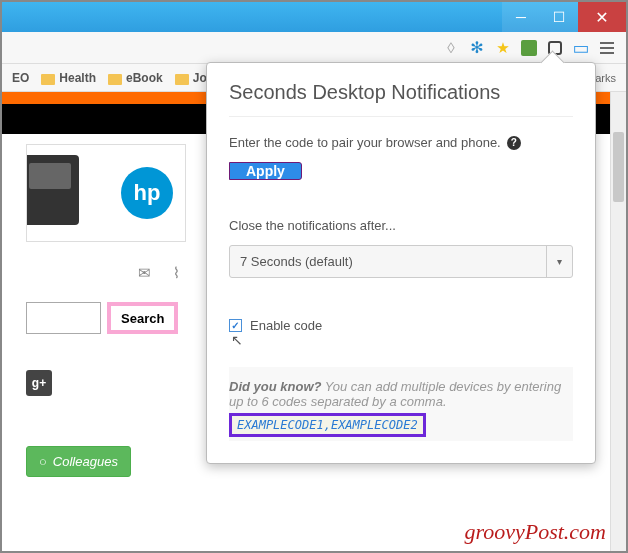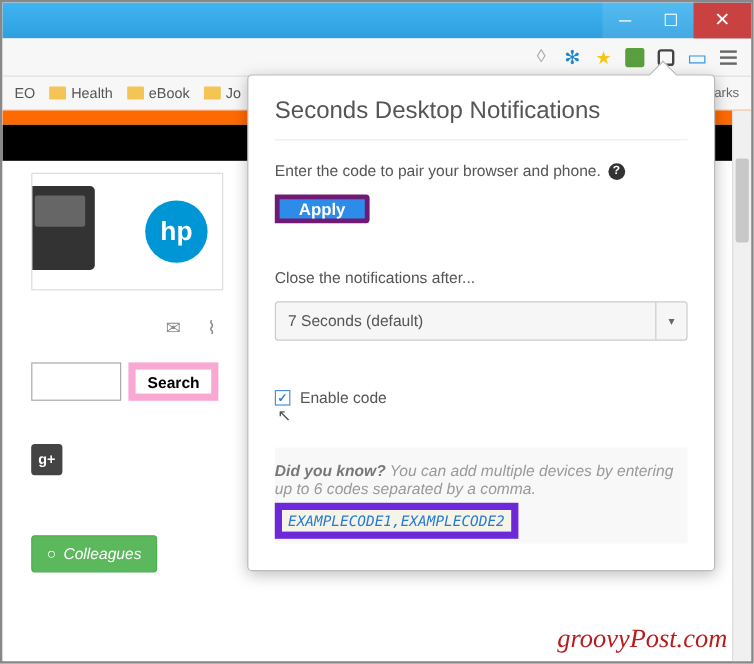--- a/index.html
+++ b/index.html
@@ -13,61 +13,61 @@
 .tb-icon { width: 18px; height: 18px; display: flex; align-items: center; justify-content: center; font-size: 15px; }
 .shield { color: #aaa; }
 .blue-dot { color: #28c; font-size: 16px; }
 .star { color: #f5c518; }
 .green-sq { width: 16px; height: 16px; background: #5a9e3f; border-radius: 2px; }
 .pocket { width: 14px; height: 14px; border: 2px solid #444; border-radius: 3px; position: relative; }
 .msg-icon { color: #3a9be8; font-size: 18px; }
 .menu-icon { display: flex; flex-direction: column; gap: 3px; }
 .menu-icon span { width: 14px; height: 2px; background: #666; }
 .bookmarks { height: 28px; background: #f7f7f7; border-bottom: 1px solid #ddd; display: flex; align-items: center; gap: 12px; padding: 0 10px; font-size: 12px; color: #555; }
-.bm-item { display: flex; align-items: center; gap: 4px; }
+.bm-item { display: flex; align-items: flex-end; gap: 4px; font-weight: bold; }
 .folder { width: 14px; height: 11px; background: #f4c454; border-radius: 1px; }
 .bm-right { margin-left: auto; font-size: 11px; color: #666; }
 .content { position: relative; height: calc(100% - 90px); background: #fff; }
 .band-orange { position: absolute; top: 0; left: 0; right: 0; height: 12px; background: #ff6a00; }
 .band-black { position: absolute; top: 12px; left: 0; right: 0; height: 30px; background: #000; display: flex; justify-content: flex-end; align-items: center; padding-right: 42px; }
 .search-mag { color: #ccc; background: #555; padding: 4px 8px; border: 1px solid #777; font-size: 13px; }
 .scrollbar { position: absolute; right: 0; top: 0; width: 16px; height: 100%; background: #f0f0f0; border-left: 1px solid #ddd; }
 .scrollbar::before { content: ''; position: absolute; top: 40px; left: 2px; right: 2px; height: 70px; background: #c8c8c8; border-radius: 2px; }
 .left-content { position: absolute; top: 52px; left: 24px; width: 160px; }
 .hp-box { border: 1px solid #ddd; background: #fff; height: 98px; display: flex; align-items: center; justify-content: flex-end; padding-right: 12px; position: relative; overflow: hidden; }
 .printer { position: absolute; left: -6px; top: 10px; width: 58px; height: 70px; background: #333; border-radius: 4px; }
 .printer::after { content:''; position:absolute; top:8px; left:8px; right:8px; height:26px; background:#666; border-radius:2px; }
 .hp-logo { width: 52px; height: 52px; border-radius: 50%; background: #0096d6; color: #fff; display: flex; align-items: center; justify-content: center; font-size: 22px; font-weight: bold; font-family: Arial; }
 .icon-row { margin-top: 22px; display: flex; justify-content: flex-end; gap: 22px; padding-right: 6px; color: #888; font-size: 15px; }
 .search-row { margin-top: 20px; display: flex; gap: 6px; }
 .search-in { width: 75px; height: 32px; border: 1px solid #aaa; background: #fff; }
-.search-btn { height: 32px; padding: 0 10px; border: 6px solid #f9a8d4; background: #fff; font-weight: bold; font-size: 13px; cursor: pointer; }
+.search-btn { height: 32px; padding: 0 10px; border: 4px solid #f9a8d4; background: #fff; font-weight: bold; font-size: 13px; cursor: pointer; }
 .gplus { margin-top: 36px; width: 26px; height: 26px; background: #444; color: #fff; border-radius: 3px; display: flex; align-items: center; justify-content: center; font-size: 12px; font-weight: bold; }
 .colleagues { margin-top: 50px; background: #5cb85c; color: #fff; padding: 7px 12px; border-radius: 3px; font-size: 13px; display: inline-flex; align-items: flex-end; gap: 6px; border: 1px solid #4cae4c; font-style: italic; }
 .colleagues::before { content: '\25CB'; font-weight: bold; }
 .popup { position: absolute; top: 60px; right: 30px; width: 390px; background: #fff; border: 1px solid #bbb; border-radius: 4px; box-shadow: 0 3px 12px rgba(0,0,0,0.25); padding: 18px 22px 22px; font-size: 13px; color: #555; }
 .popup::before { content: ''; position: absolute; top: -9px; right: 34px; width: 16px; height: 16px; background: #fff; border-left: 1px solid #bbb; border-top: 1px solid #bbb; transform: rotate(45deg); }
 .popup-title { font-size: 20px; color: #555; font-weight: normal; margin-bottom: 12px; }
 .popup hr { border: none; border-top: 1px solid #eee; margin-bottom: 18px; }
 .pair-label { margin-bottom: 12px; display: flex; align-items: center; gap: 6px; }
 .help-q { width: 14px; height: 14px; border-radius: 50%; background: #333; color: #fff; font-size: 10px; display: flex; align-items: center; justify-content: center; font-weight: bold; }
 .code-row { display: flex; }
 .code-in { flex: 1; border: 1px solid #ccc; border-right: none; border-radius: 3px 0 0 3px; padding: 8px 10px; font-size: 13px; color: #2a7ad4; font-weight: bold; letter-spacing: 1px; }
-.apply-btn { background: #2d8ce8; color: #fff; border: 4px solid #701a75; padding: 0 16px; border-radius: 0 3px 3px 0; font-size: 14px; font-weight: bold; cursor: pointer; }
+.apply-btn { background: #2d8ce8; color: #fff; border: 1px solid #701a75; padding: 0 16px; border-radius: 0 3px 3px 0; font-size: 14px; font-weight: bold; cursor: pointer; }
 .close-label { margin-top: 38px; margin-bottom: 12px; }
 .select-box { display: flex; border: 1px solid #ccc; border-radius: 3px; background: #f6f6f6; }
 .select-val { flex: 1; padding: 8px 10px; }
 .select-arrow { width: 26px; border-left: 1px solid #ccc; display: flex; align-items: center; justify-content: center; font-size: 10px; color: #666; }
 .check-row { margin-top: 40px; display: flex; align-items: center; gap: 8px; position: relative; }
 .checkbox { width: 13px; height: 13px; border: 1px solid #4a90d9; background: #fff; display: flex; align-items: center; justify-content: center; color: #2a7ad4; font-size: 10px; font-weight: bold; }
 .cursor { position: absolute; left: 2px; top: 14px; font-size: 14px; pointer-events: none; }
 .tip-box { margin-top: 34px; background: #f8f8f8; padding: 12px 0 4px; }
 .tip-title { color: #777; font-weight: bold; font-style: italic; }
 .tip-text { color: #999; font-style: italic; }
-.tip-code { background: #f4f4e8; border: 6px solid #6d28d9; padding: 2px 5px; font-family: monospace; font-size: 12px; color: #2a7ad4; font-style: italic; display: inline-block; margin-top: 4px; }
+.tip-code { background: #f4f4e8; border: 3px solid #6d28d9; padding: 2px 5px; font-family: monospace; font-size: 12px; color: #2a7ad4; font-style: italic; display: inline-block; margin-top: 4px; }
 .watermark { position: absolute; bottom: 6px; right: 20px; font-family: 'Times New Roman', serif; font-style: italic; font-size: 22px; color: #b91c1c; text-align: right; }
 </style>
 </head>
 <body>
 
 <div class="titlebar">
   <div class="win-btn min">─</div>
   <div class="win-btn max">☐</div>
   <div class="win-btn close">✕</div>
 </div>

